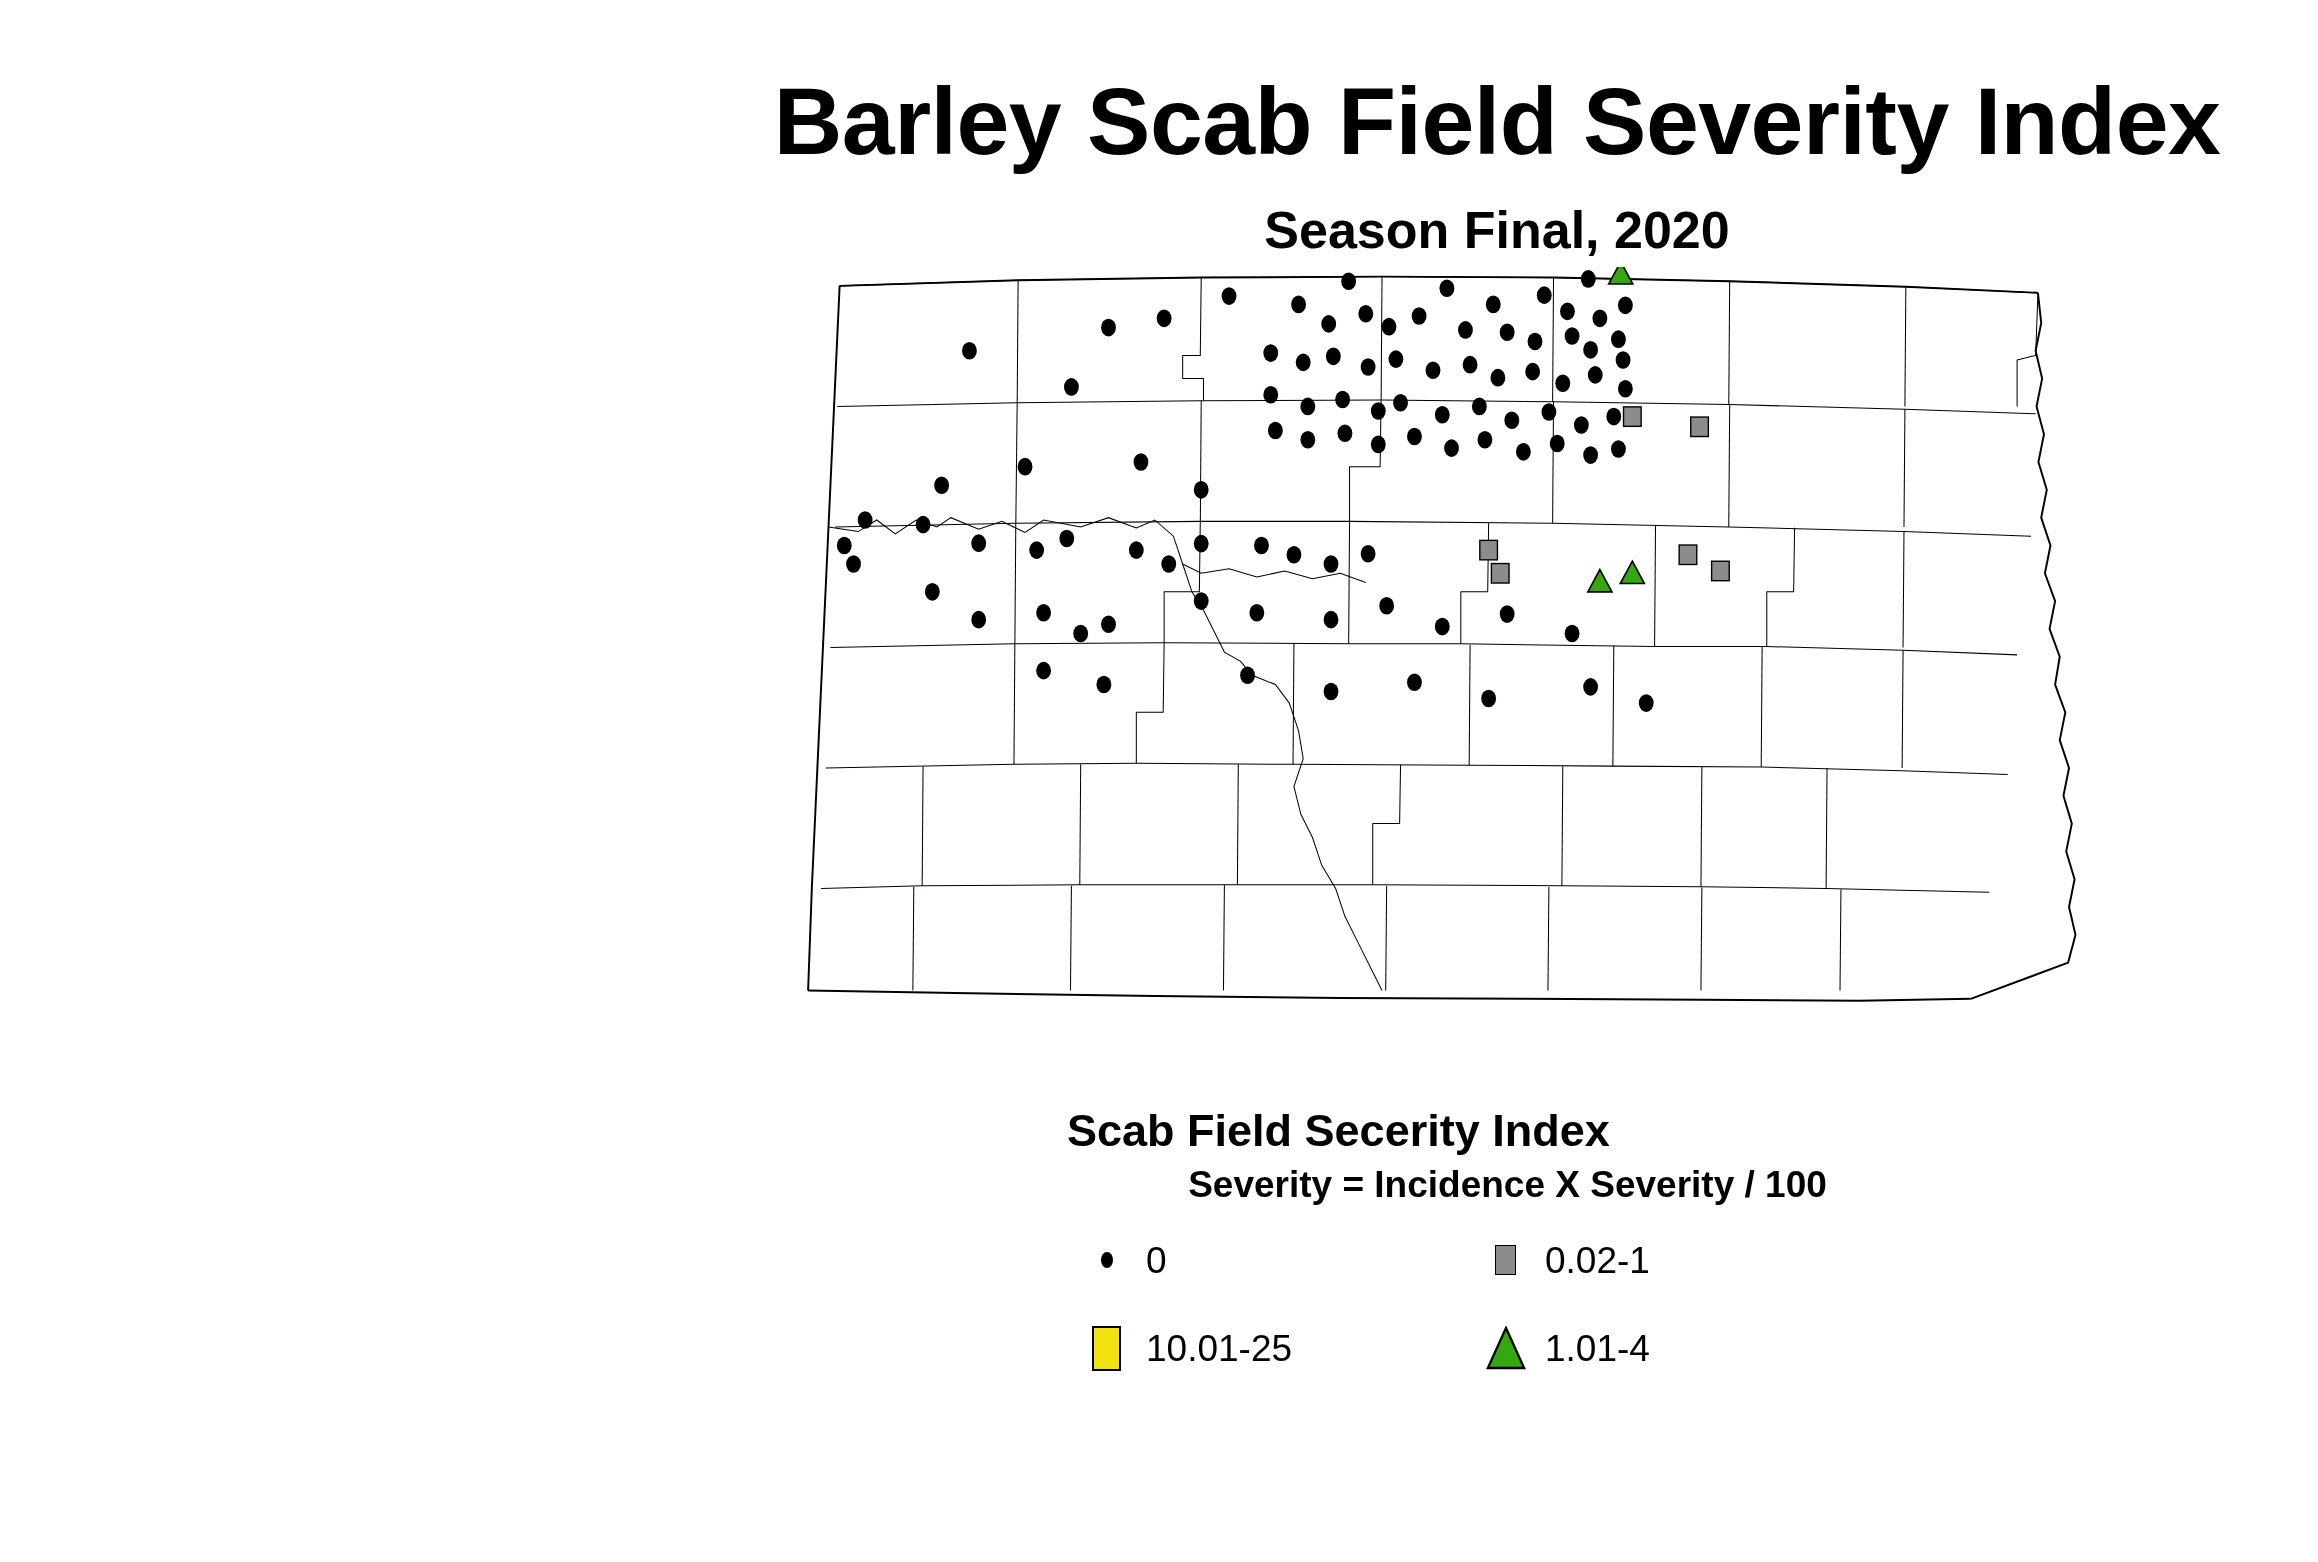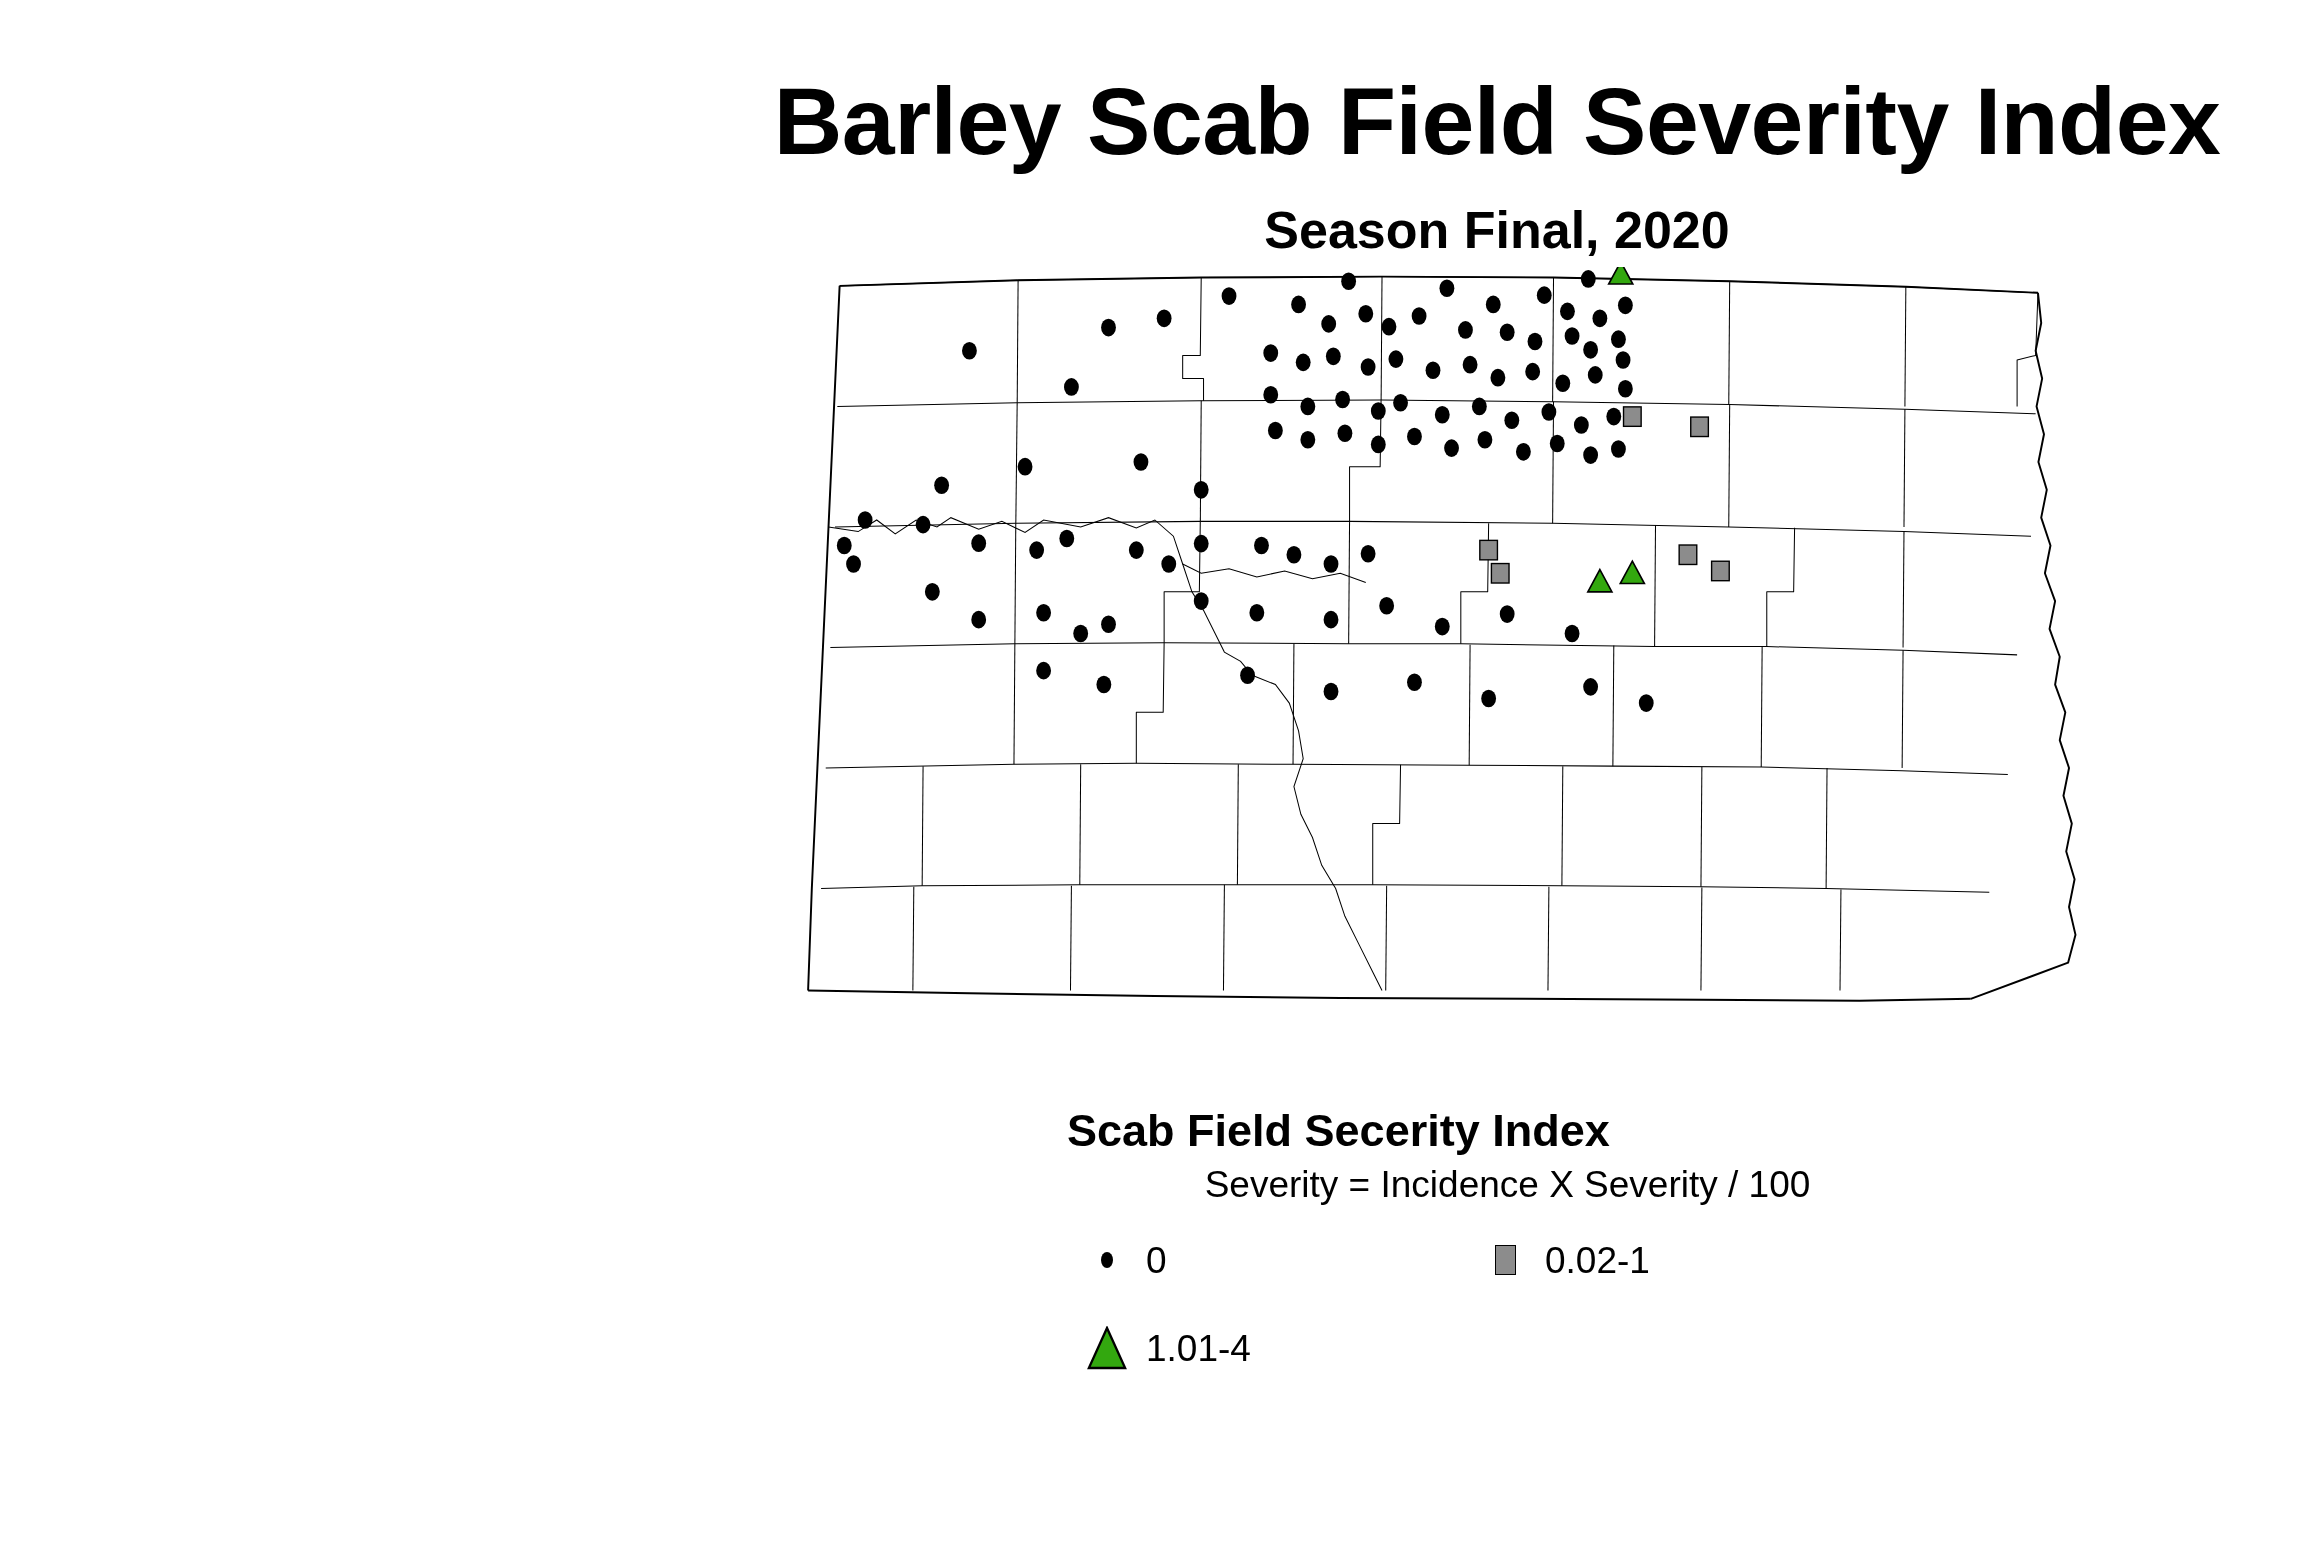--- a/index.html
+++ b/index.html
@@ -32,21 +32,21 @@
   .mk-square{fill:#8c8c8c;stroke:#000000;stroke-width:3;}
   .mk-tri{fill:#33a80f;stroke:#000000;stroke-width:3.5;}
 
   
   #legend{position:absolute;left:1067px;top:1108px;width:881px;height:334px;}
   .legend-title{
     font-size:45px;font-weight:bold;line-height:1.0;
     position:absolute;left:0;right:0;top:0;
   }
   .legend-sub{
-    text-align:center;font-size:37px;line-height:1.0;font-weight:normal;
+    text-align:center;font-size:37px;line-height:1.0;font-weight:bold;
     position:absolute;left:0;right:0;top:58px;
   }
   .legend-grid{
     position:absolute;left:0;top:108px;width:881px;
     display:grid;grid-template-columns:399px 482px;
     grid-auto-rows:88px;
   }
   .legend-item{display:flex;align-items:center;}
   .legend-item .sym{
     width:79px;display:flex;align-items:center;justify-content:center;
@@ -271,20 +271,26 @@
       </div>
 
 
       <div class="legend-item">
         <span class="sym">
             <span class="sym-sq-gray"></span>
           </span>
         <span class="lab">0.02-1</span>
       </div>
 
+      <div class="legend-item">
+        <span class="sym">
+            <span class="sym-sq-yellow"></span>
+          </span>
+        <span class="lab">10.01-25</span>
+      </div>
 
       <div class="legend-item">
         <span class="sym">
           <svg width="40" height="44" viewBox="0 0 86 94">
               <polygon points="43,4 82,90 4,90" fill="#33a80f" stroke="#000" stroke-width="5"></polygon>
             </svg>
         </span>
         <span class="lab">1.01-4</span>
       </div>
 

